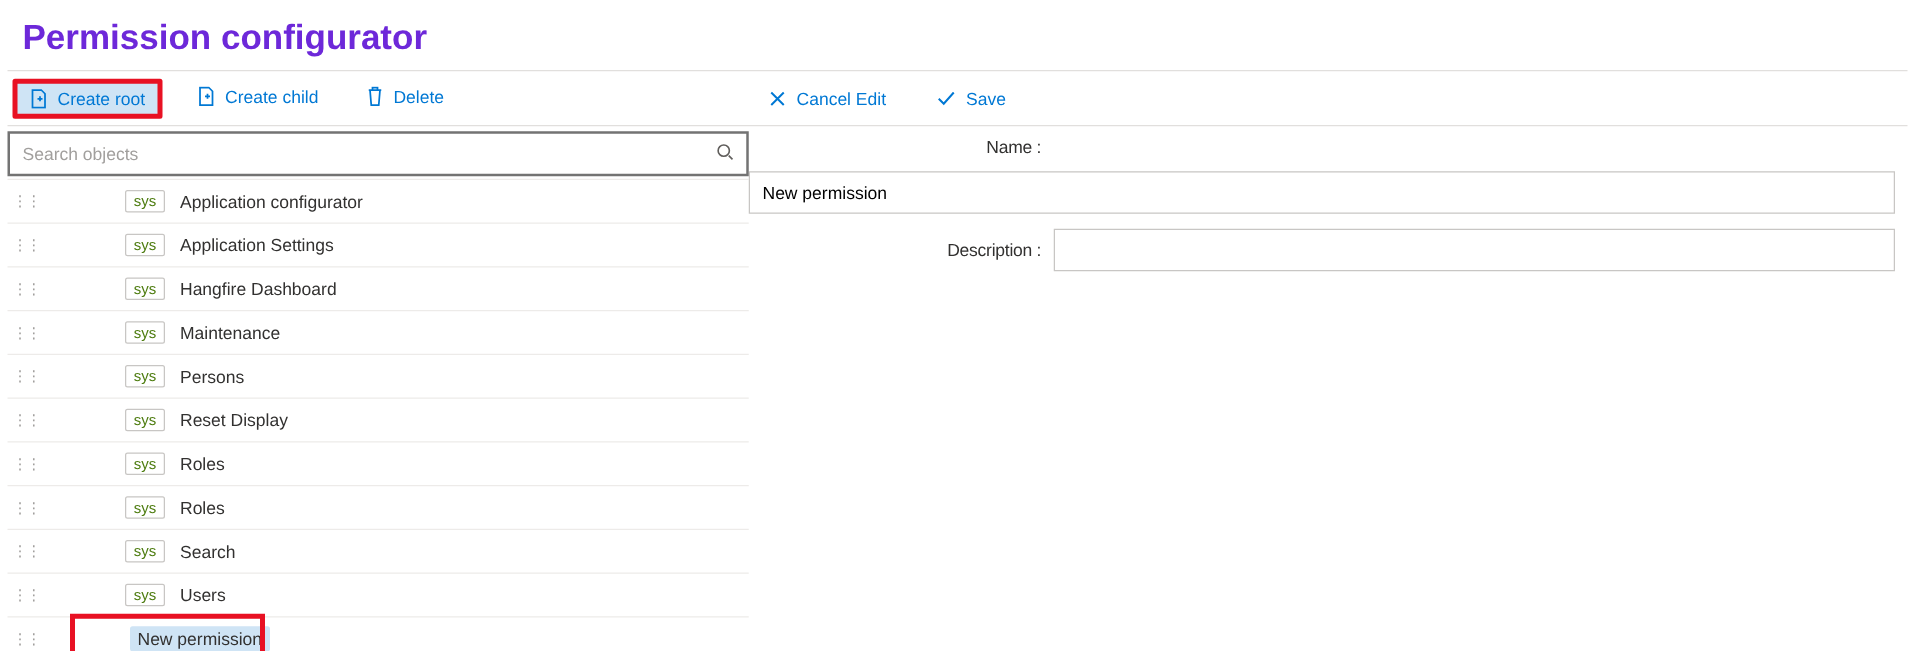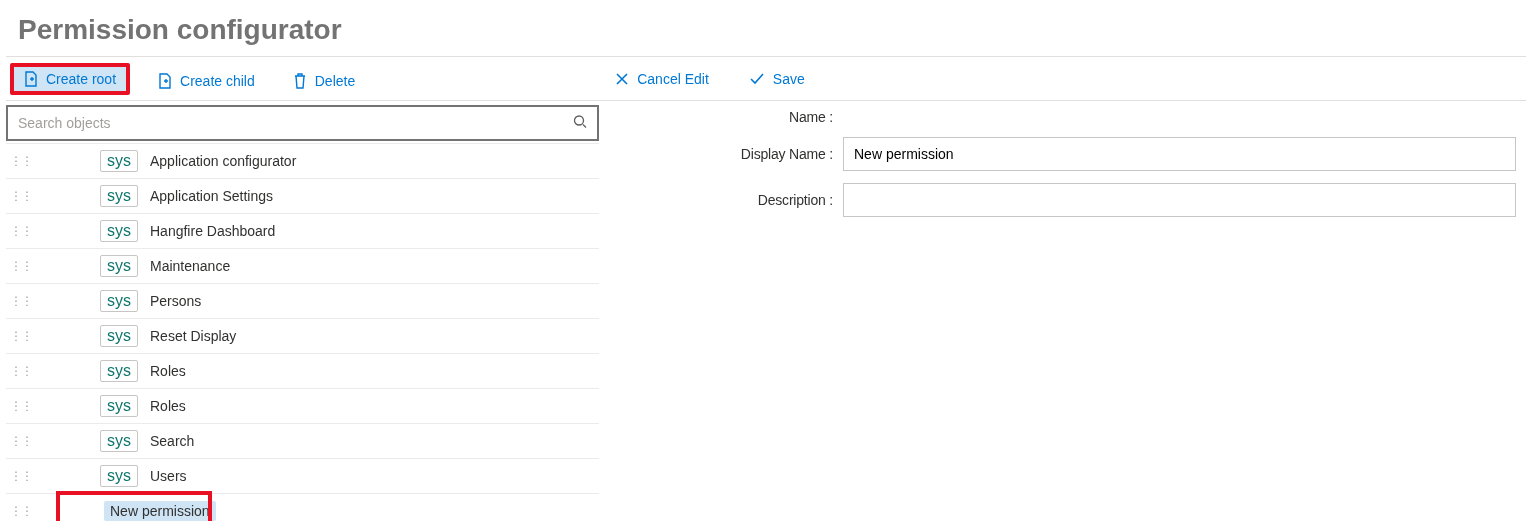--- a/index.html
+++ b/index.html
@@ -1,23 +1,23 @@
 <!DOCTYPE html>
 <html><head>
   <meta charset="utf-8">
   <style>
     * { box-sizing: border-box; margin: 0; padding: 0; }
     body { font-family: "Segoe UI", Arial, sans-serif; font-size: 14px; color: #323130; background: #fff; }
 
-    .page-title { font-size: 28px; font-weight: 600; padding: 14px 18px 10px; color: #737373; }
+    .page-title { font-size: 28px; font-weight: 600; padding: 14px 18px 10px; color: #6d28d9; }
 
     .top-divider { border-top: 1px solid #e1dfdd; margin: 0 6px; }
 
     .toolbar-row { display: flex; align-items: center; border-bottom: 1px solid #e1dfdd; margin: 0 6px; height: 44px; }
-    .toolbar-left { display: flex; align-items: flex-end; gap: 18px; padding-left: 4px; }
+    .toolbar-left { display: flex; align-items: flex-start; gap: 18px; padding-left: 4px; }
     .toolbar-right { display: flex; align-items: center; gap: 20px; padding-left: 20px; }
 
     .tbtn { display: inline-flex; align-items: center; gap: 8px; color: #0078d4; font-size: 14px; cursor: pointer; padding: 6px 10px; border-radius: 2px; background: transparent; border: none; }
     .tbtn.htd { background: #cfe4f5; border: 4px solid #e81123; padding: 4px 10px; }
     .tbtn svg { stroke: #0078d4; fill: none; }
 
     .spacer { width: 220px; }
 
     .content-row { display: flex; margin: 0 6px; }
 
@@ -26,21 +26,21 @@
 
     .search-wrap { position: relative; border: 2px solid #737373; height: 36px; display: flex; align-items: center; padding: 0 36px 0 10px; margin-top: 4px; }
     .search-wrap input { border: none; outline: none; width: 100%; font-size: 14px; color: #323130; background: transparent; }
     .search-wrap input::placeholder { color: #a19f9d; }
     .search-icon { position: absolute; right: 10px; top: 50%; transform: translateY(-50%); color: #605e5c; }
 
     .tree { border-top: 1px solid #edebe9; margin-top: 2px; }
     .tree-row { display: flex; align-items: center; height: 35px; border-bottom: 1px solid #edebe9; padding-left: 4px; gap: 12px; }
     .drag { color: #a19f9d; font-size: 12px; letter-spacing: -1px; cursor: grab; }
     .indent { width: 44px; }
-    .sys-badge { font-size: 16px; padding: 1px 6px; border: 1px solid #c8c6c4; color: #0f766e; border-radius: 2px; }
+    .sys-badge { font-size: 12px; padding: 1px 6px; border: 1px solid #c8c6c4; color: #4d7c0f; border-radius: 2px; }
     .tree-label { font-size: 14px; }
 
     .tree-row.sel-hl { position: relative; }
     .tree-row.sel-hl::before {
       content: ""; position: absolute; left: 50px; top: -3px; width: 148px; height: 36px; border: 4px solid #e81123; pointer-events: none;
     }
     .tree-row.sel-hl .tree-label { background: #cfe4f5; padding: 2px 6px; border-radius: 2px; }
     .tree-row.sel-hl .indent { width: 48px; }
 
     .form-row { display: flex; align-items: center; margin-bottom: 12px; }
@@ -172,21 +172,20 @@
           <span class="tree-label">New permission</span>
         </div>
       </div>
   </div>
 
   <div class="right-col">
     <div class="form-row">
       <div class="form-label">Name</div>
     </div>
     <div class="form-row">
-      <div class="form-label">Display Name</div>
       <input class="form-input" value="New permission" style="">
     </div>
     <div class="form-row">
       <div class="form-label">Description</div>
       <input class="form-input" value="" style="">
     </div>
   </div>
 </div>
 
 </body></html>

